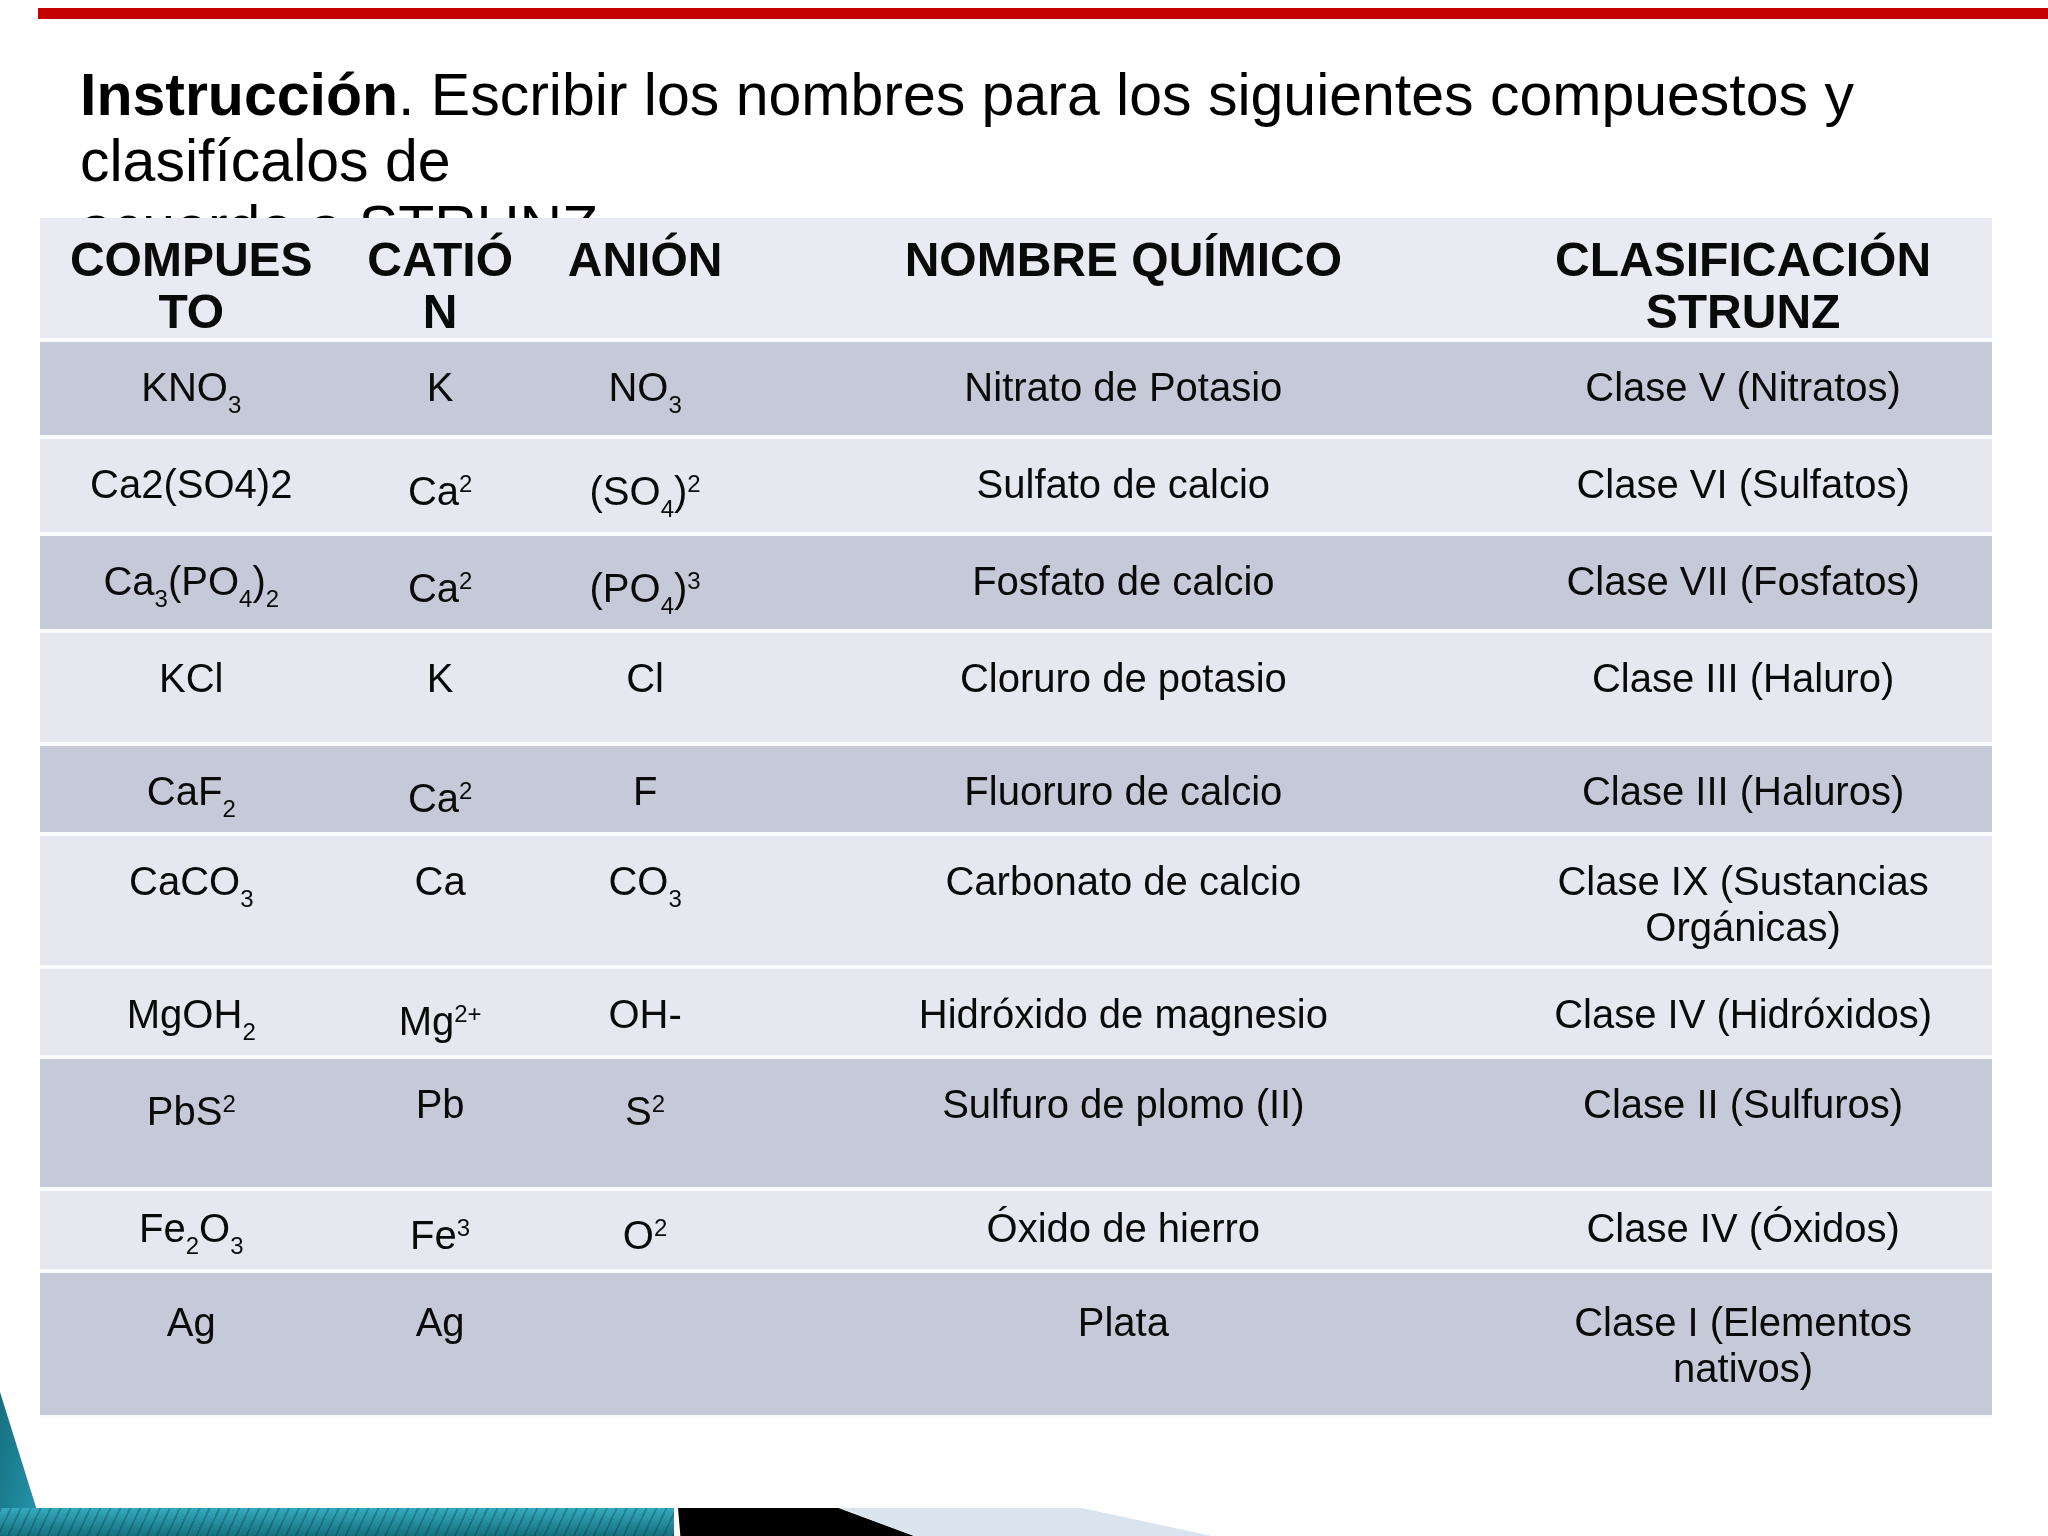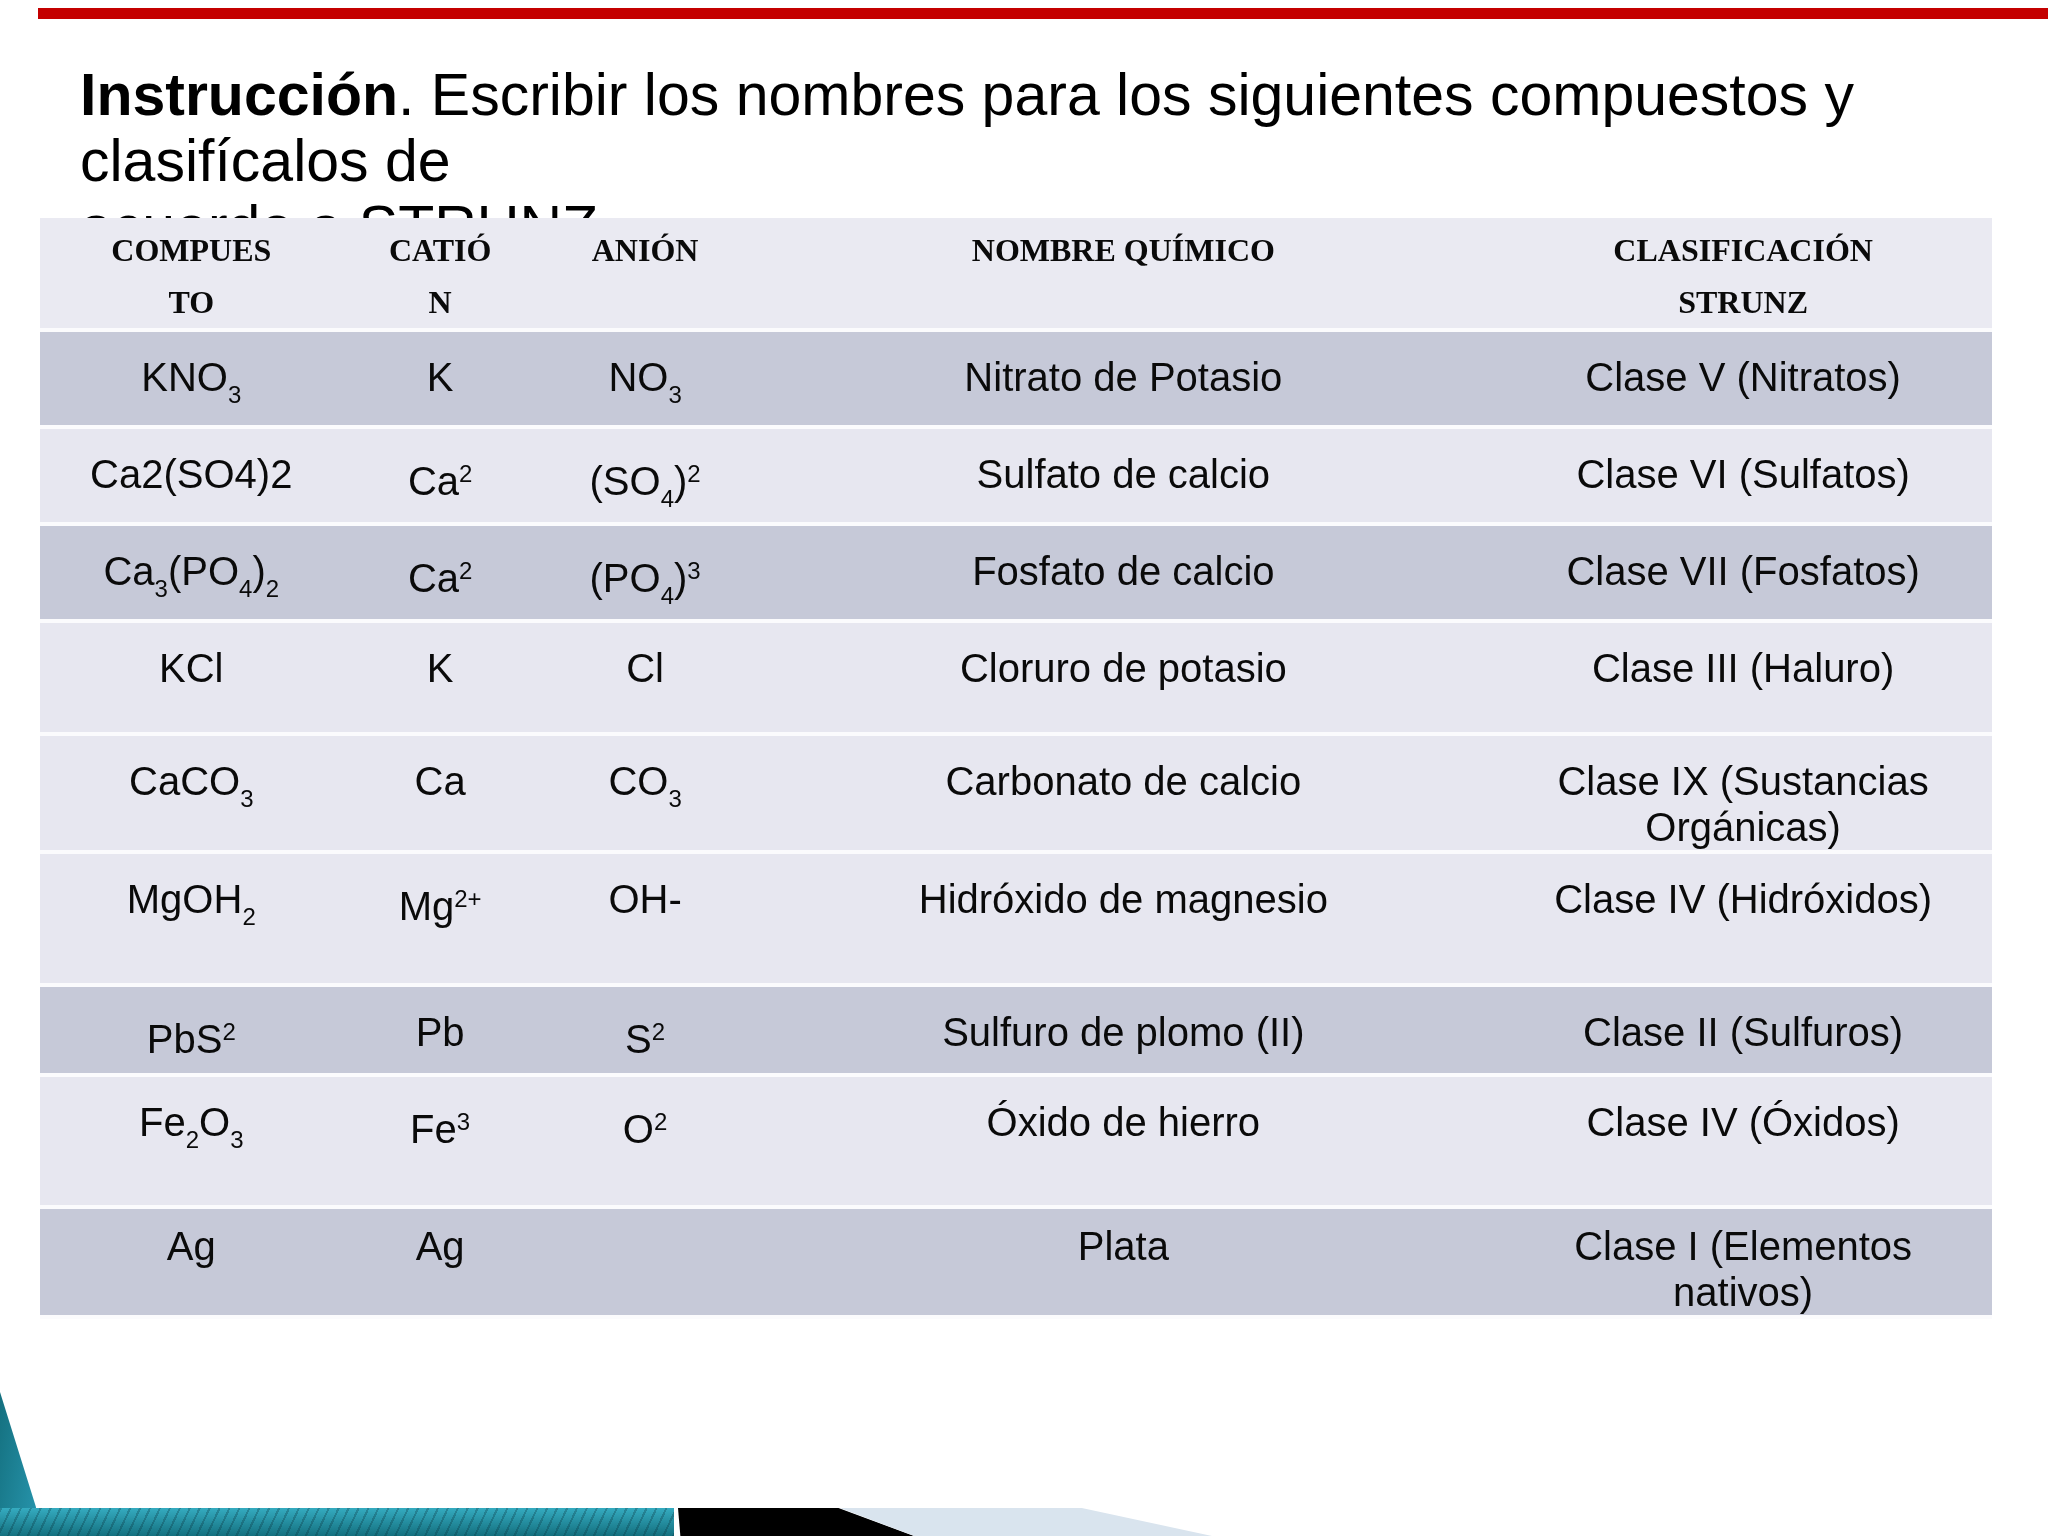--- a/index.html
+++ b/index.html
@@ -30,22 +30,22 @@
   table.compounds td,table.compounds th{
     text-align:center;vertical-align:top;
     padding:22px 8px 0 8px;
     font-size:40px;line-height:46px;color:#0a0a0a;
     border-bottom:4px solid #fbfbfd;
     font-weight:normal;
     overflow:hidden;
   }
   table.compounds thead th{
     background:var(--row-header,#eaeaf2);
-    font-weight:bold;font-size:32px;line-height:52px;
-    padding-top:6px;height:112px;box-sizing:border-box;font-family:Liberation Serif, serif;
+    font-weight:bold;font-size:48px;line-height:52px;
+    padding-top:16px;height:112px;box-sizing:border-box;
   }
   tr.dark td{background:var(--row-dark,#c6c9d8);}
   tr.light td{background:var(--row-light,#e7e7f0);}
   tbody tr:nth-child(1) td{height:97px;box-sizing:border-box;}
   tbody tr:nth-child(2) td{height:90px;box-sizing:border-box;}
   tbody tr:nth-child(3) td{height:86px;box-sizing:border-box;}
   tbody tr:nth-child(4) td{height:113px;box-sizing:border-box;}
   tbody tr:nth-child(5) td{height:86px;box-sizing:border-box;}
   tbody tr:nth-child(6) td{height:133px;box-sizing:border-box;margin-left:28px;}
   tbody tr:nth-child(7) td{height:90px;box-sizing:border-box;}
@@ -129,20 +129,27 @@
             <td>Fosfato de calcio</td>
             <td>Clase VII (Fosfatos)</td>
           </tr>
           <tr class="light">
             <td><span>KCl</span></td>
             <td><span>K</span></td>
             <td><span>Cl</span></td>
             <td>Cloruro de potasio</td>
             <td>Clase III (Haluro)</td>
           </tr>
+          <tr class="dark">
+            <td><span>CaF</span><span class="s-sub">2</span></td>
+            <td><span>Ca</span><span class="s-sup">2</span></td>
+            <td><span>F</span></td>
+            <td>Fluoruro de calcio</td>
+            <td>Clase III (Haluros)</td>
+          </tr>
           <tr class="light">
             <td><span>CaCO</span><span class="s-sub">3</span></td>
             <td><span>Ca</span></td>
             <td><span>CO</span><span class="s-sub">3</span></td>
             <td>Carbonato de calcio</td>
             <td>Clase IX (Sustancias Orgánicas)</td>
           </tr>
           <tr class="light">
             <td><span>MgOH</span><span class="s-sub">2</span></td>
             <td><span>Mg</span><span class="s-sup">2+</span></td>

